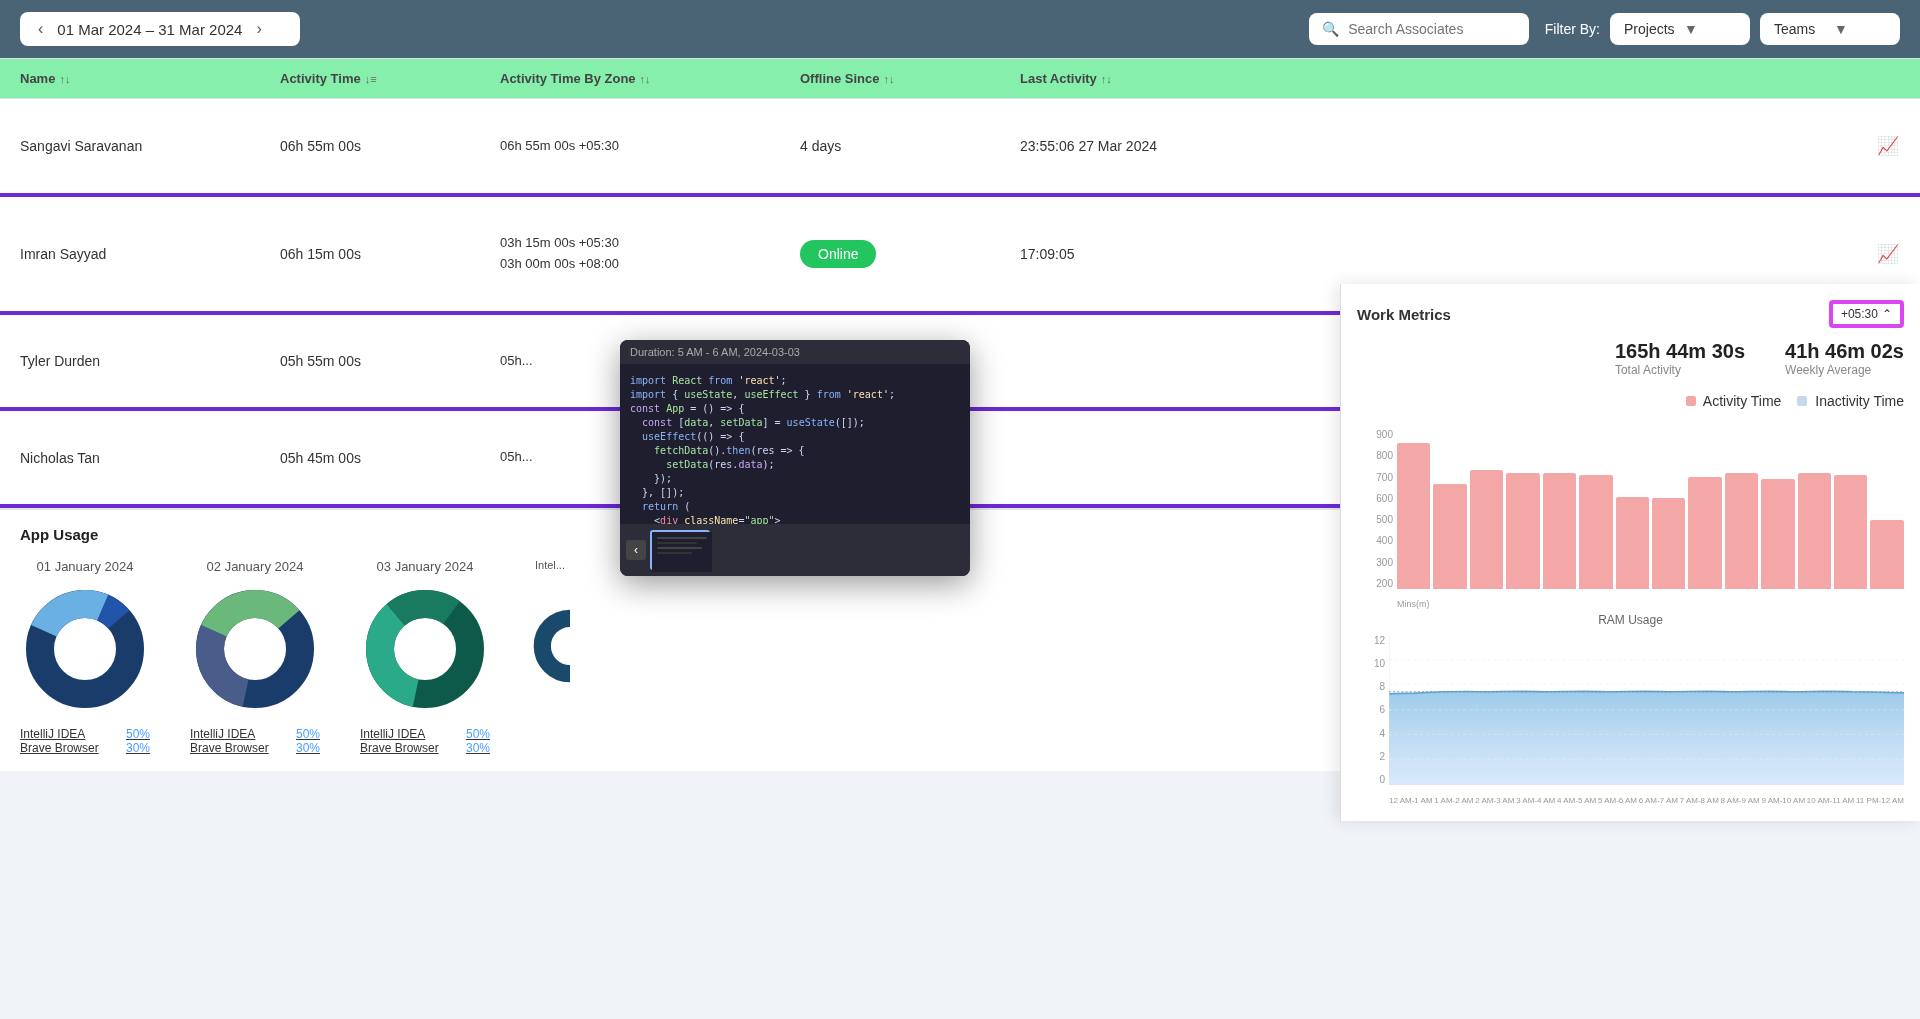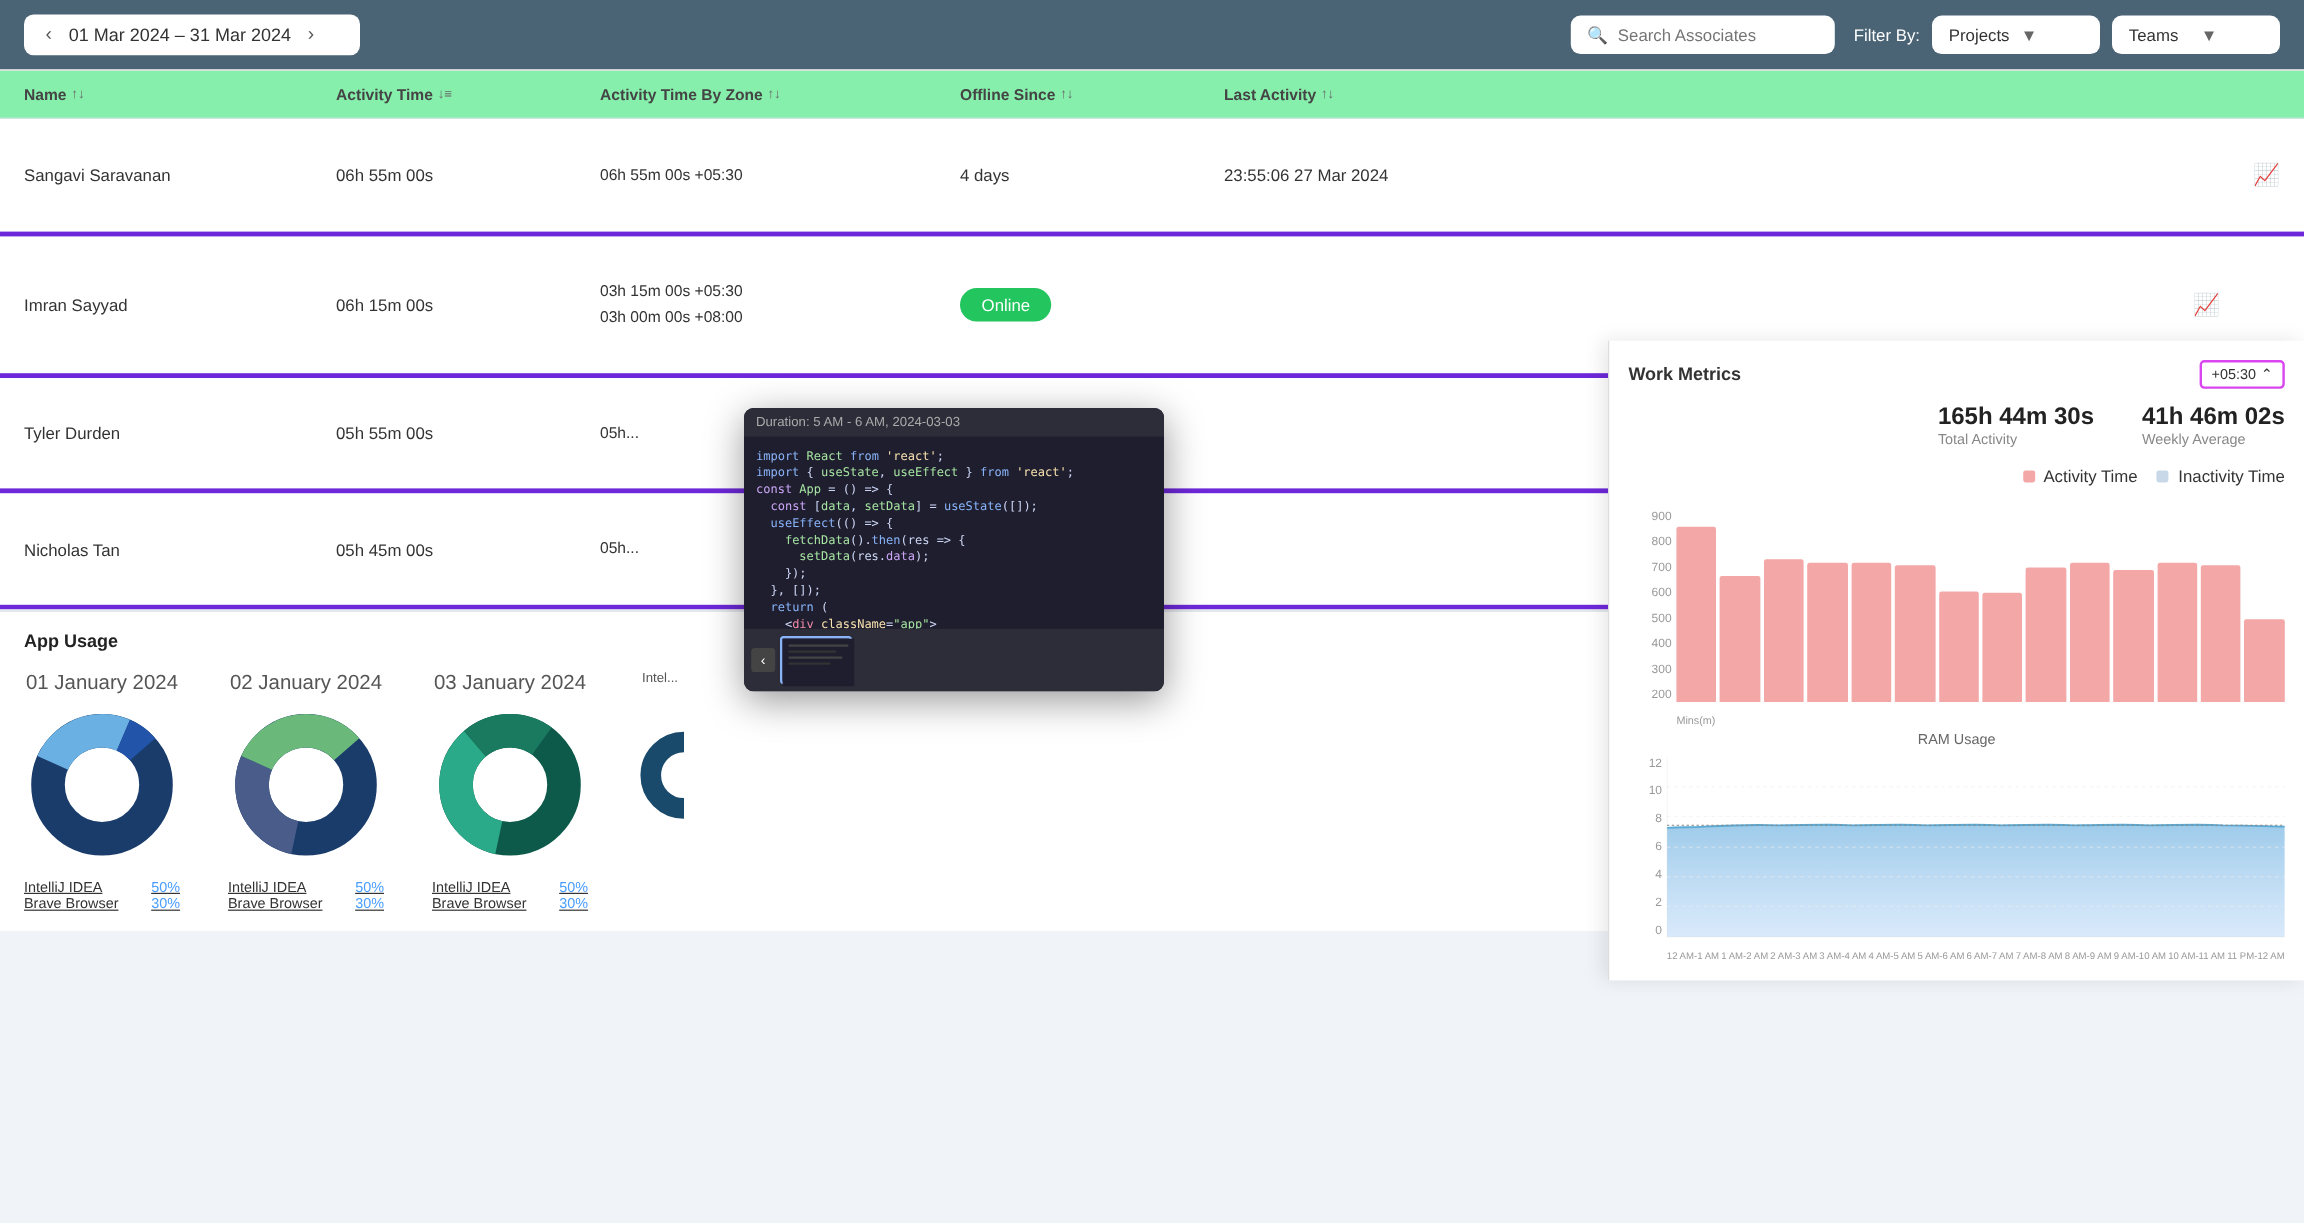--- a/index.html
+++ b/index.html
@@ -133,21 +133,21 @@
       font-weight: 600;
       margin-bottom: 16px;
       color: #222;
     }
     .donut-row {
       display: flex;
       gap: 40px;
       overflow: hidden;
     }
     .donut-item { text-align: center; }
-    .donut-date { font-size: 17px; color: #555; margin-bottom: 10px; }
+    .donut-date { font-size: 13px; color: #555; margin-bottom: 10px; }
 
     .app-legend { margin-top: 10px; font-size: 12px; }
     .legend-row { display: flex; justify-content: space-between; gap: 12px; text-decoration: underline; }
     .legend-name { color: #333; }
     .legend-pct { color: #4a9eff; }
 
     
     .screenshot-overlay {
       position: fixed;
       left: 620px;
@@ -222,21 +222,21 @@
       padding: 16px;
     }
     .wm-header {
       display: flex;
       justify-content: space-between;
       align-items: center;
       margin-bottom: 12px;
     }
     .wm-title { font-size: 15px; font-weight: 600; }
     .wm-timezone {
-      border: 2px solid #d946ef;
+      border: 4px solid #d946ef;
       border-radius: 4px;
       padding: 3px 8px;
       font-size: 12px;
       display: flex;
       align-items: center;
       gap: 4px;
       cursor: pointer;
     }
 
     .wm-stats { display: flex; gap: 40px; margin-bottom: 16px; align-items: flex-start; }
@@ -318,20 +318,21 @@
 
   <div class="table-row">
     <div class="name-cell">Imran Sayyad</div>
     <div class="time-cell">06h 15m 00s</div>
     <div class="zone-cell">
       03h 15m 00s +05:30<br>03h 00m 00s +08:00
     </div>
     <div class="offline-cell">
       <span class="online-badge">Online</span>
     </div>
+    <div class="last-activity-cell">17:09:05</div>
     <div class="icon-cell">
       <span class="chart-icon">📈</span>
     </div>
   </div>
 
   <div class="table-row">
     <div class="name-cell">Tyler Durden</div>
     <div class="time-cell">05h 55m 00s</div>
     <div class="zone-cell">05h...</div>
     <div class="offline-cell"></div>

